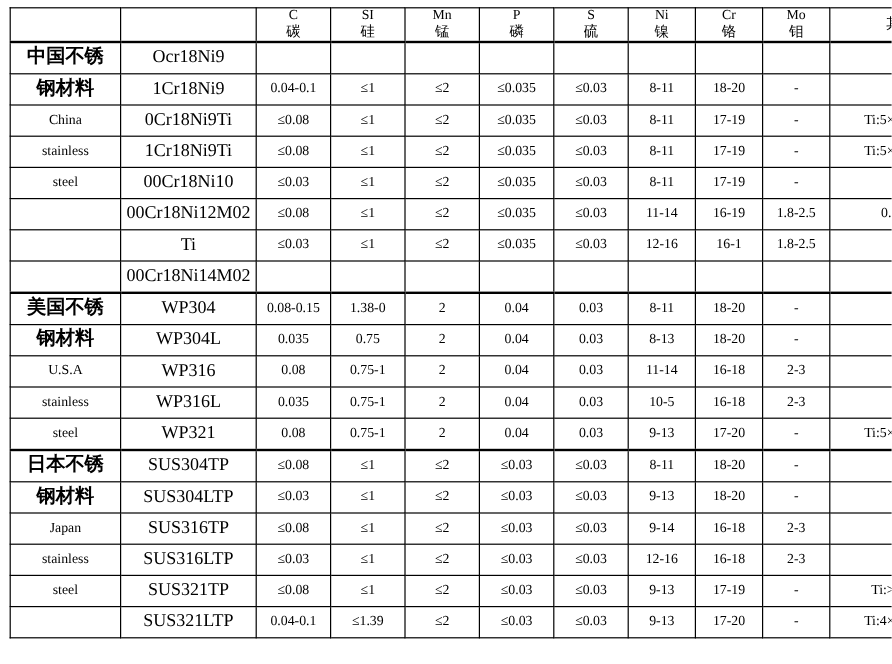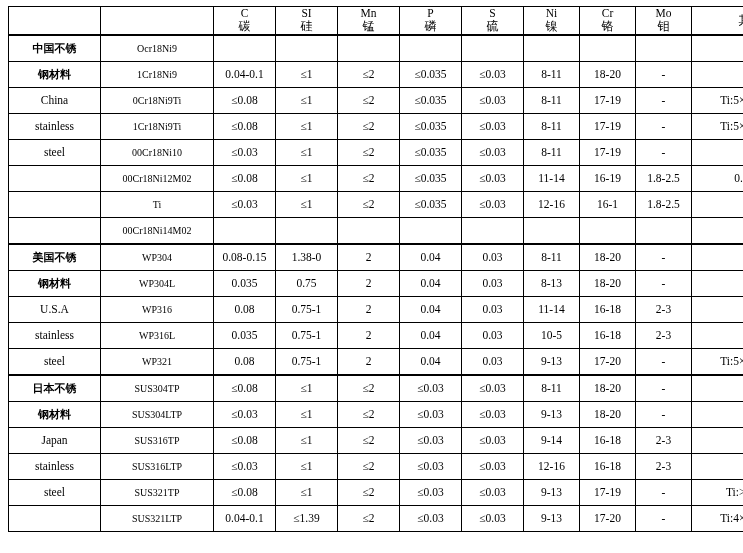--- a/index.html
+++ b/index.html
@@ -52,33 +52,33 @@
     line-height: 1.25;
     padding: 2px 0;
     height: 44px;
   }
   .hdr-en { display: block; font-size: 11.5px; }
   .hdr-cn { display: block; font-size: 12px; font-family: "DejaVu Sans", sans-serif; }
   .hdr-other { font-size: 12px; font-family: "DejaVu Sans", sans-serif; }
 
   .region-cell {
     font-family: Liberation Sans, sans-serif;
-    font-size: 11px;
+    font-size: 16px;
     text-align: center;
   }
   .region-cell.en {
     font-family: "Liberation Serif", serif;
     font-size: 11.5px;
     margin-left: 40px;
   }
   .region-cell.bold {
     font-weight: bold;
   }
   td.grade {
-    font-size: 10px;
+    font-size: 15px;
   }
   td.val {
     font-size: 11.5px;
   }
   
   tr.block-start > td {
     border-top: 2px solid #000000;
   }
   tr.header-row > td {
     border-bottom: 2px solid #000000;

